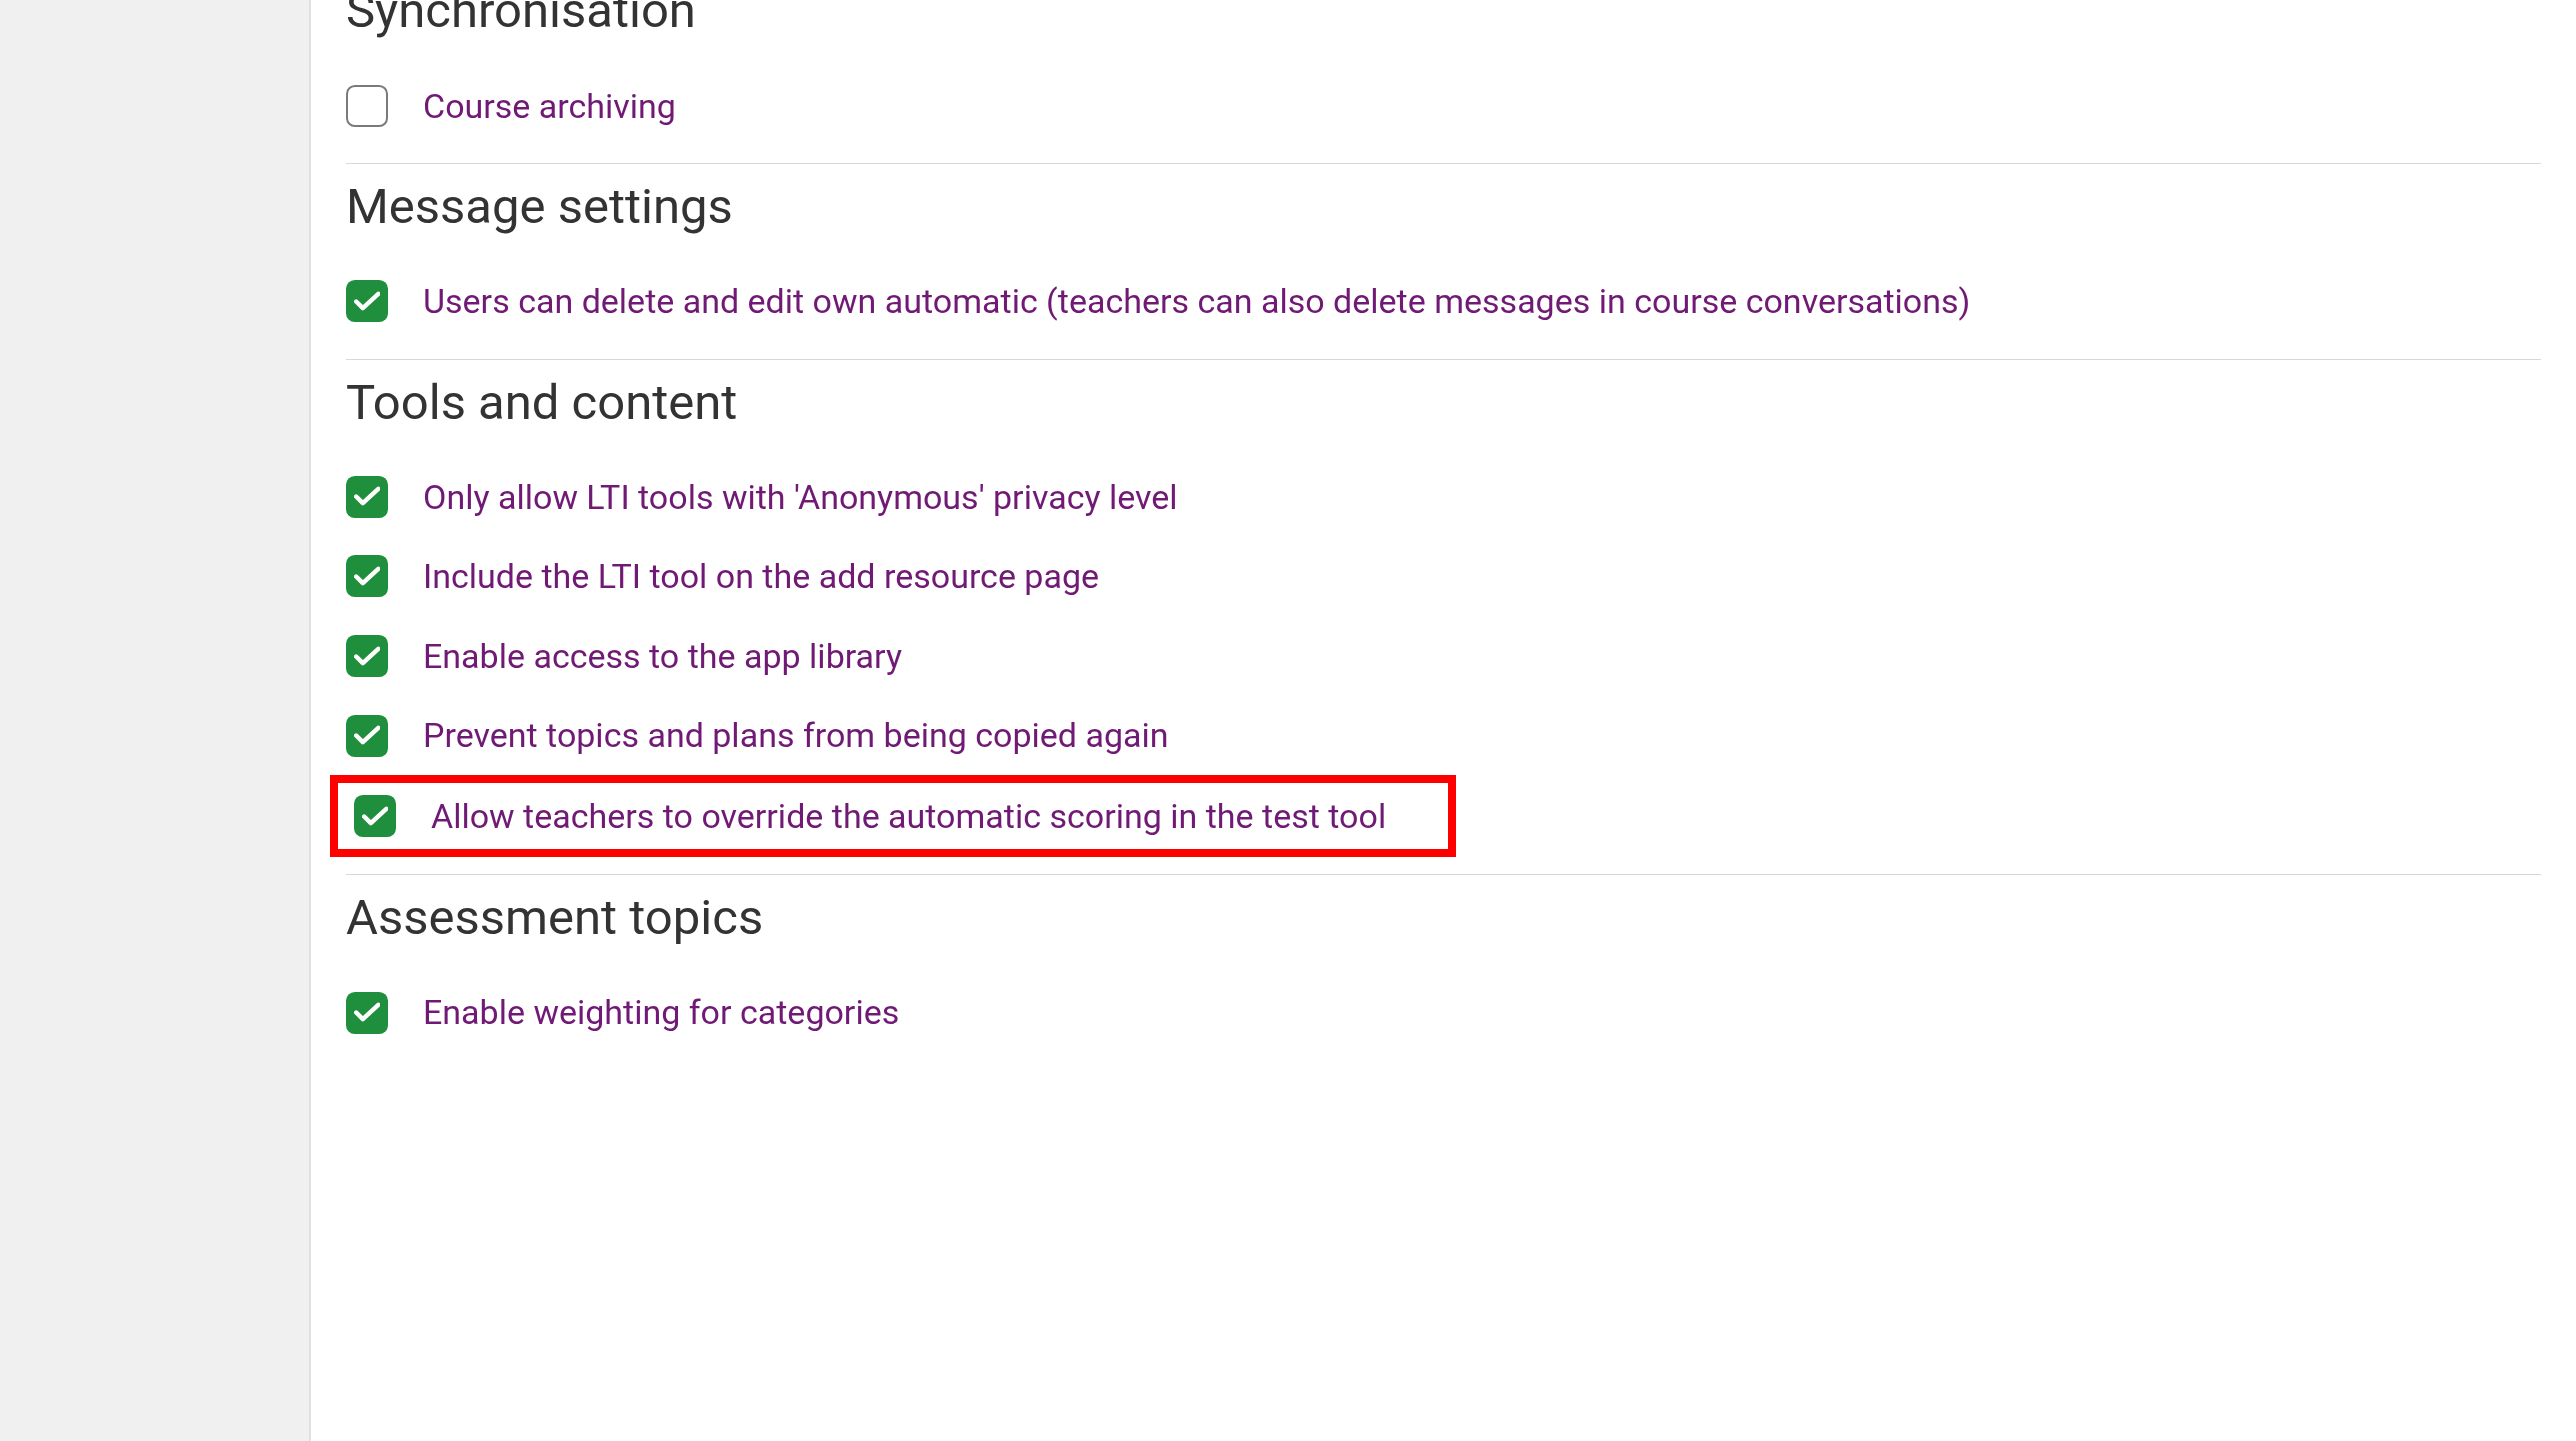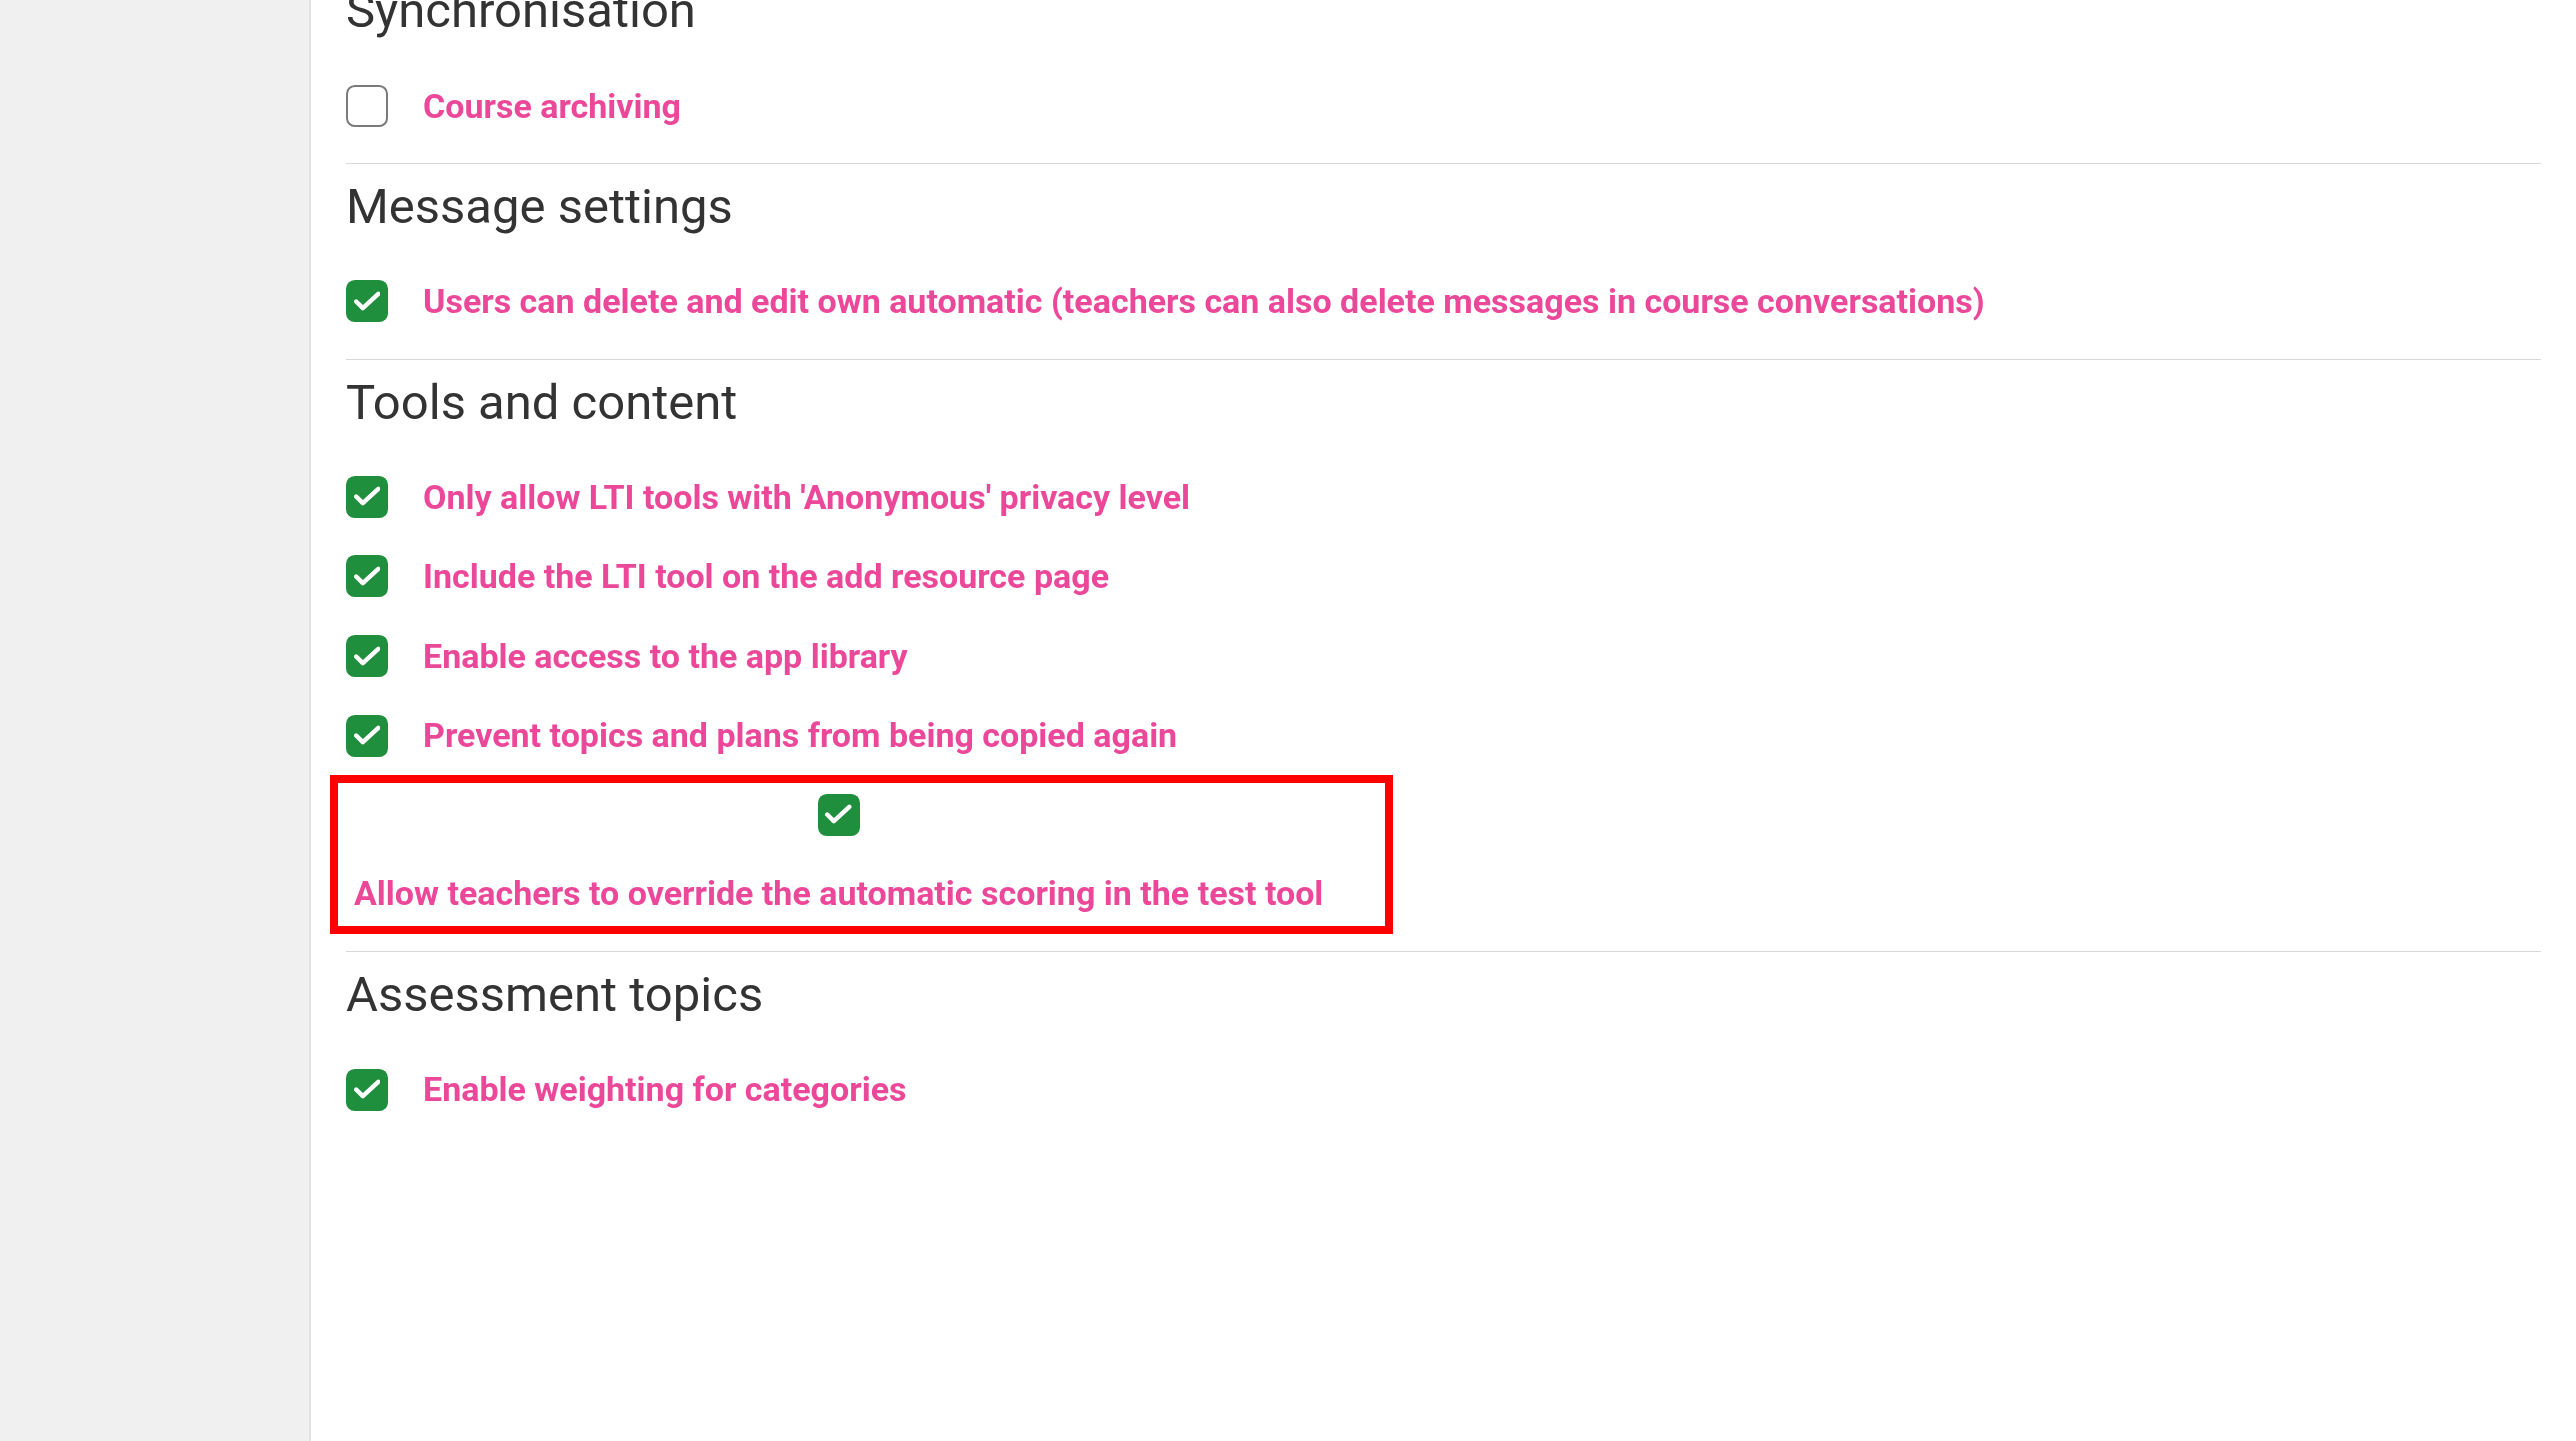--- a/index.html
+++ b/index.html
@@ -60,44 +60,42 @@
     .checkbox.unchecked {
       border: 2.6px solid #7a7a7a;
       background: #ffffff;
     }
     .checkbox.checked {
       background: #1f8f3e;
       border: none;
     }
     .checkbox-label {
       font-size: 34px;
-      color: #ec4899;
+      color: #701a75;
       line-height: 1.3;
-      font-weight: bold;
     }
     .divider {
       height: 0.9px;
       background: #d8d8d8;
       margin: 17.7px 0 0 35px;
     }
     .checkmark-svg {
       width: 26.5px;
       height: 21px;
     }
     .highlight-box {
       border: 8.8px solid #ff0000;
       margin-left: -16px;
       margin-right: 0;
       padding-left: 16px;
       width: fit-content;
       padding-right: 62px;
     }
     .highlight-box .checkbox-row {
       padding: 10.6px 0;
-      flex-direction: column;
     }
   </style>
 </head>
 <body>
 
 <div class="page-container">
   <div class="left-gutter"></div>
   <div class="content-area">
 
     <div class="section">

